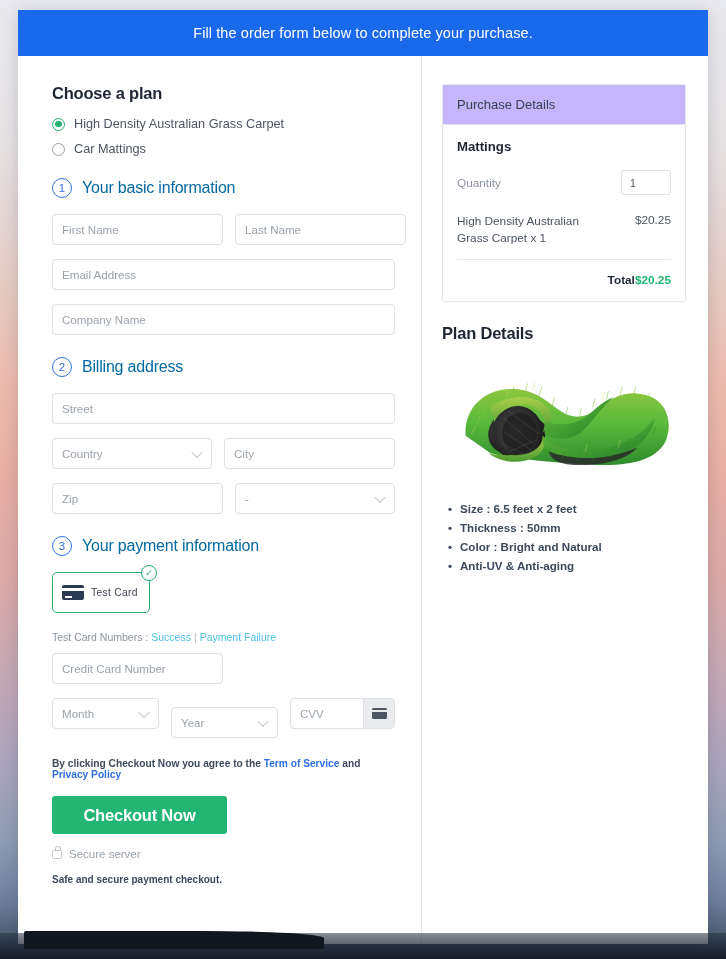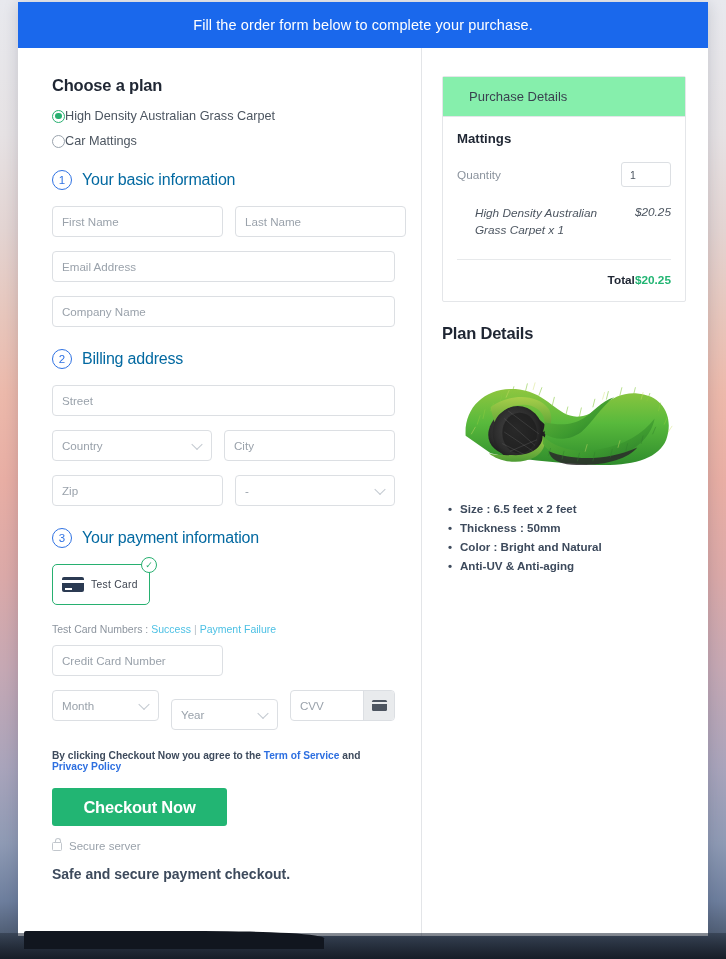--- a/index.html
+++ b/index.html
@@ -41,21 +41,21 @@
     left:24px; bottom:10px;
     width:300px; height:18px;
     background:#11161f;
     border-radius:2px 40% 0 0;
   }
 
   
   .checkout-card {
     position: absolute;
     left: 18px;
-    top: 2px;
+    top: 10px;
     width: 690px;
     height: 934px;
     background: #ffffff;
     box-shadow: 0 2px 14px rgba(30,40,60,0.18);
     display: flex;
     flex-direction: column;
     overflow: hidden;
   }
 
   .banner {
@@ -93,20 +93,21 @@
     font-size: 16.5px;
     font-weight: 700;
     color: #1f2633;
     margin-bottom: 14px;
     letter-spacing: -0.2px;
   }
 
   .radio-row {
     display: flex;
     align-items: center;
+    gap: 9px;
     margin-bottom: 11px;
     cursor: pointer;
   }
   .radio-mark {
     width: 13px; height: 13px;
     border-radius: 50%;
     border: 1.5px solid #9aa3ad;
     flex: none;
     position: relative;
     background: #fff;
@@ -318,32 +319,32 @@
   .lock-icon::before {
     content:"";
     position:absolute;
     left:2px; top:-4.5px;
     width:4px; height:4px;
     border:1.3px solid #c2c7cd;
     border-bottom:none;
     border-radius: 3px 3px 0 0;
   }
   .secure-text { font-size: 11.5px; color: #9aa2ab; }
-  .safe-text { font-size: 14px; color: #3d4a5c; font-weight: 700; }
+  .safe-text { font-size: 10px; color: #3d4a5c; font-weight: 700; }
 
   
   .purchase-box {
     border: 1px solid #e4e6e9;
     border-radius: 2px;
     margin-bottom: 22px;
   }
   .purchase-head {
-    background: #86efac;
+    background: #c4b5fd;
     border-bottom: 1px solid #e4e6e9;
-    padding: 12px 26px;
+    padding: 12px 14px;
     font-size: 13px;
     color: #3a4250;
   }
   .purchase-body { padding: 14px; }
   .plan-name {
     font-size: 13.2px;
     font-weight: 700;
     color: #1f2633;
     margin-bottom: 16px;
   }
@@ -360,26 +361,25 @@
     border-radius: 3px;
     font-size: 10.5px;
     color: #4c5560;
     display: flex;
     align-items: center;
     padding-left: 8px;
     background: #fff;
   }
   .line-item {
     display: flex;
-    justify-content: flex-end;
+    justify-content: space-between;
     gap: 10px;
-    padding-bottom: 20px;
+    padding-bottom: 12px;
     border-bottom: 1px solid #e7e9eb;
     margin-bottom: 13px;
-    font-style: italic;
   }
   .li-name { font-size: 11.8px; color: #4c5560; line-height: 1.45; max-width: 150px; }
   .li-price { font-size: 11.8px; color: #4c5560; white-space: nowrap; }
   .total-row { display: flex; justify-content: flex-end; }
   .total-label { font-size: 11.8px; font-weight: 700; color: #1f2633; }
   .total-value { font-size: 11.8px; font-weight: 700; color: #22b573; }
 
   h2.plan-details-title {
     font-size: 16.5px;
     font-weight: 700;

